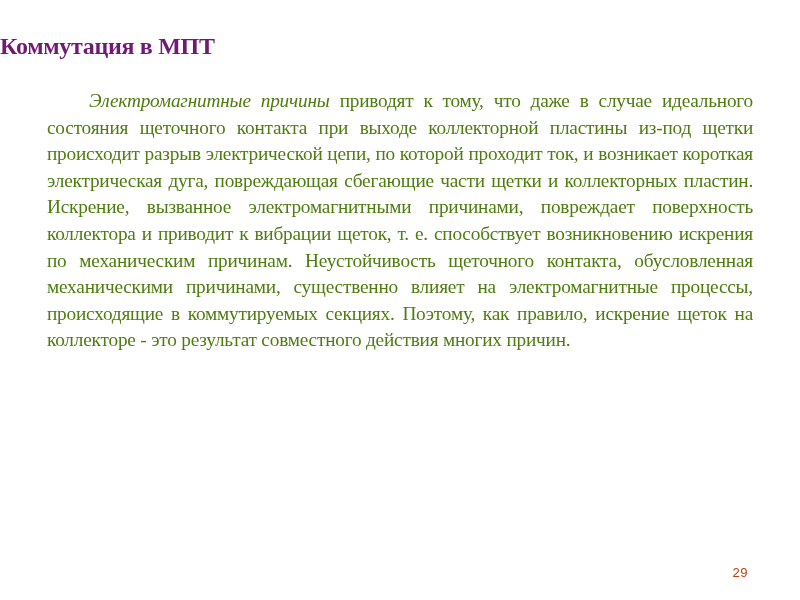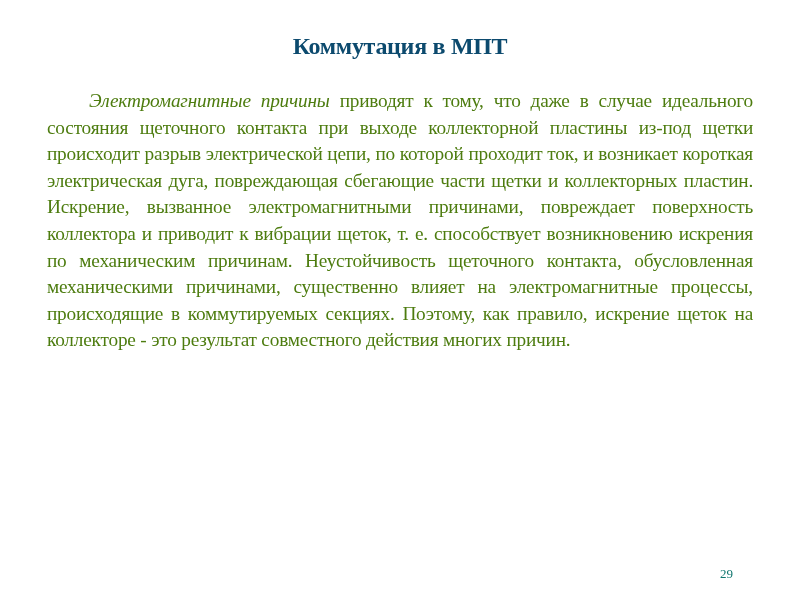--- a/index.html
+++ b/index.html
@@ -3,34 +3,34 @@
 <meta charset="utf-8">
 <style>
   html, body { margin: 0; padding: 0; }
   body {
     width: 800px; height: 600px; background: #ffffff;
     position: relative; overflow: hidden;
     font-family: "Liberation Serif", serif;
   }
   .title {
     position: absolute; top: 33px; left: 0; width: 800px;
-    text-align: center; color: #0c4a6e; font-weight: bold;
+    text-align: left; color: #701a75; font-weight: bold;
     font-size: 24px; letter-spacing: -0.3px;
   }
   .body-text {
     position: absolute; top: 88px; left: 47px; width: 706px;
     font-size: 19.3px; line-height: 26.6px; color: #4d7c0f;
     text-align: justify; text-indent: 42px;
     letter-spacing: -0.2px;
   }
   .body-text em { font-style: italic; }
   .page-num {
     position: absolute; top: 566px; left: 720px; width: 40px;
-    text-align: left; font-family: Liberation Serif, serif;
-    font-size: 13px; color: #0f766e;
+    text-align: center; font-family: Liberation Mono, monospace;
+    font-size: 13px; color: #c2410c;
   }
 </style>
 </head>
 <body>
 
 <div class="title">Коммутация в МПТ</div>
 
 <div class="body-text"><em>Электромагнитные причины</em><span> приводят к тому, что даже в случае идеального состояния щеточного контакта при выходе коллекторной пластины из-под щетки происходит разрыв электрической цепи, по которой проходит ток, и возникает короткая электрическая дуга, повреждающая сбегающие части щетки и коллекторных пластин. Искрение, вызванное электромагнитными причинами, повреждает поверхность коллектора и приводит к вибрации щеток, т. е. способствует возникновению искрения по механическим причинам. Неустойчивость щеточного контакта, обусловленная механическими причинами, существенно влияет на электромагнитные процессы, происходящие в коммутируемых секциях. Поэтому, как правило, искрение щеток на коллекторе - это результат совместного действия многих причин.</span></div>
 
 <div class="page-num">29</div>

